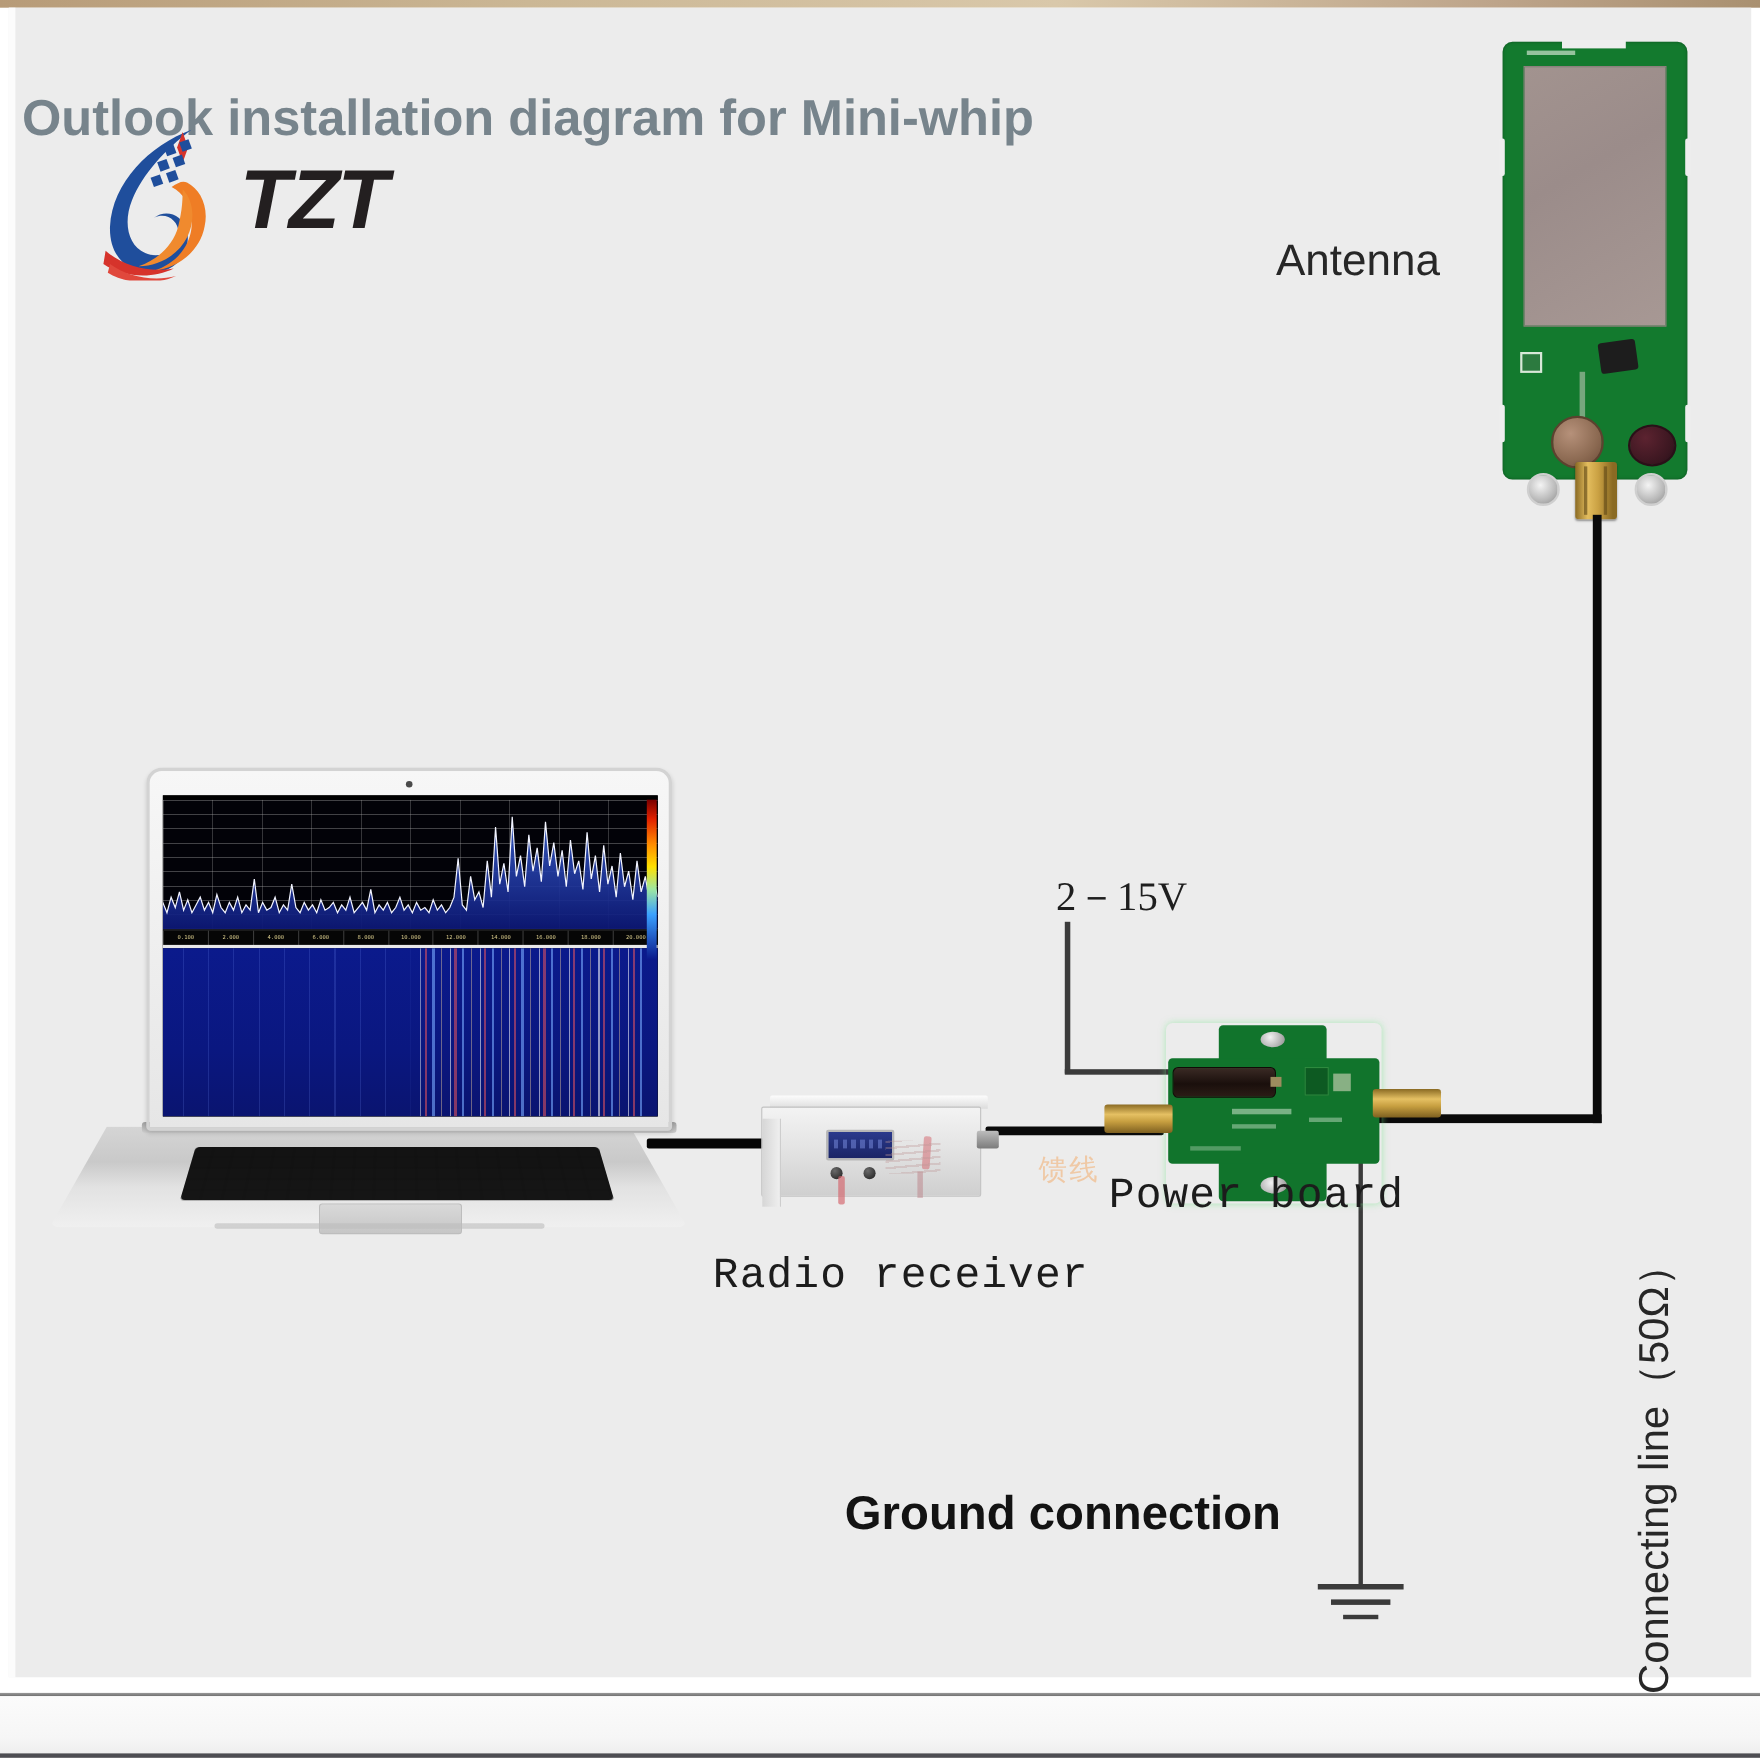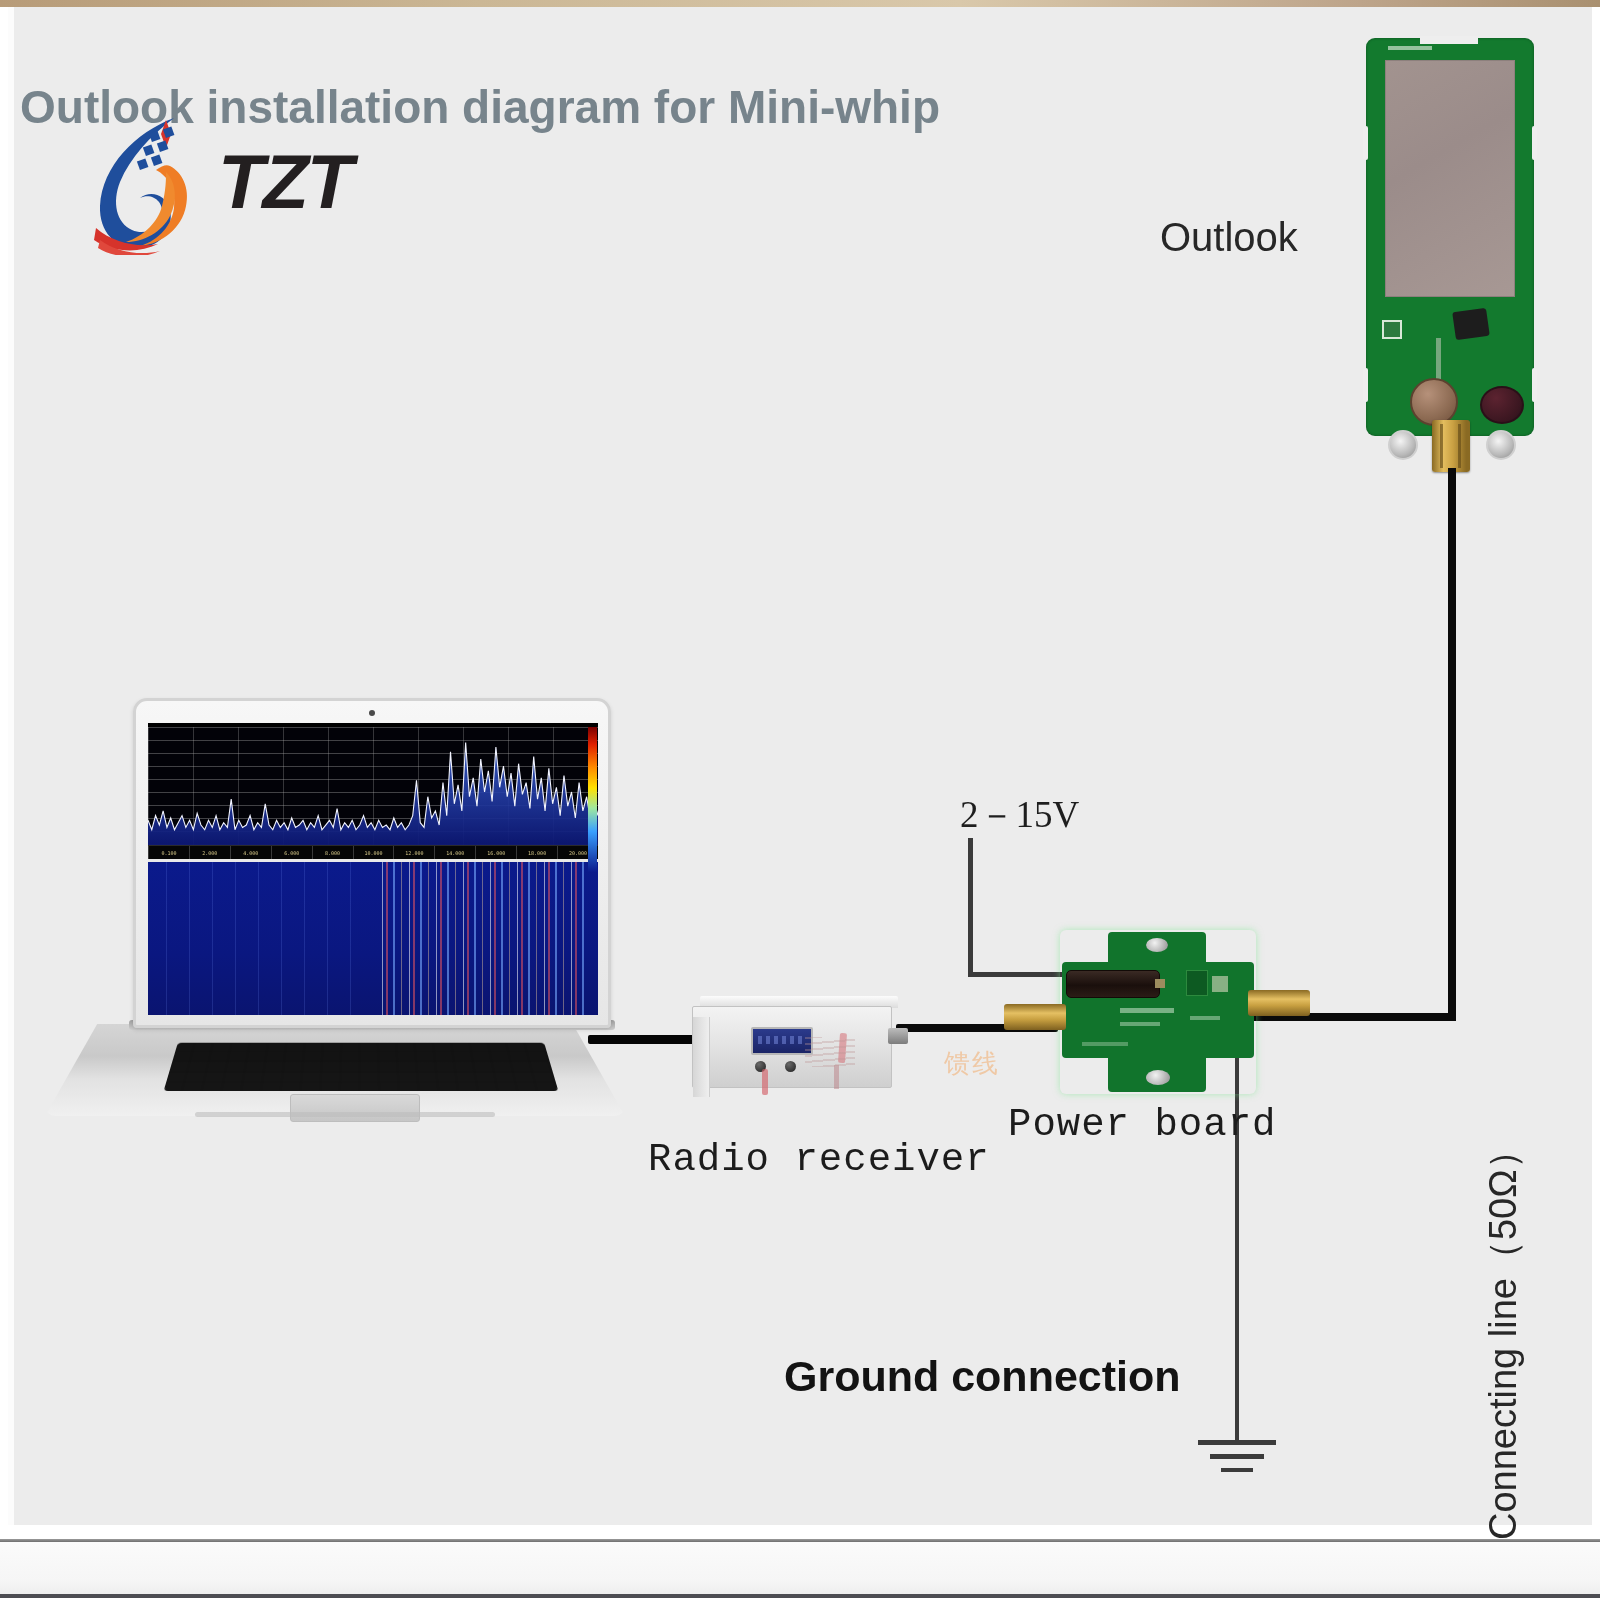--- a/index.html
+++ b/index.html
@@ -30,23 +30,23 @@
     font-style:italic;color:#231f20;font-family:"Liberation Sans",sans-serif;letter-spacing:-2px;text-align:right;}
 
   
   .lbl{position:absolute;color:#2b2b2b;white-space:nowrap;}
   .lbl-antenna{left:1160px;top:215px;font-size:40px;font-family:"Liberation Sans",sans-serif;color:#272727;}
   .lbl-conn{left:1472px;top:505px;font-size:38px;font-family:"Liberation Sans",sans-serif;color:#272727;
     transform-origin:0 0;transform:rotate(-90deg) translate(-100%,0);
     width:520px;text-align:left;}
   .lbl-conn-wrap{position:absolute;left:1478px;top:1020px;height:520px;}
   .lbl-volt{left:960px;top:790px;font-size:37px;font-family:"Liberation Serif",serif;color:#1e1e1e;}
-  .lbl-power{left:1008px;top:1103px;font-size:39px;font-family:"Liberation Mono",monospace;color:#1c1c1c;letter-spacing:1px;}
+  .lbl-power{left:1008px;top:1065px;font-size:39px;font-family:"Liberation Mono",monospace;color:#1c1c1c;letter-spacing:1px;}
   .lbl-radio{left:648px;top:1138px;font-size:39px;font-family:"Liberation Mono",monospace;color:#1c1c1c;letter-spacing:1px;}
-  .lbl-ground{left:768px;top:1352px;font-size:43px;font-weight:bold;font-family:"Liberation Sans",sans-serif;color:#131313;margin-left:16px;}
+  .lbl-ground{left:768px;top:1352px;font-size:43px;font-weight:bold;font-family:"Liberation Sans",sans-serif;color:#131313;}
   .lbl-feed{left:944px;top:1046px;font-size:26px;color:#f0c39a;font-family:"Liberation Sans",sans-serif;
     letter-spacing:2px;opacity:.85;}
 
   
   .wire{position:absolute;background:#000;}
   .wire-thin{position:absolute;background:#3a3a3a;}
 
   
   .w-lap-rx{left:588px;top:1035px;width:114px;height:9px;background:#050505;border-radius:2px;}
   
@@ -237,21 +237,21 @@
       <div class="ant-sq"></div>
       <div class="ant-chip"></div>
       <div class="ant-trace"></div>
       <div class="ant-cap-brown"></div>
       <div class="ant-cap-dark"></div>
       <div class="ant-hole-l"></div>
       <div class="ant-hole-r"></div>
     </div>
   </div>
   <div class="ant-sma"></div>
-  <div class="lbl lbl-antenna">Outlook</div>
+  <div class="lbl lbl-antenna">Antenna</div>
 
   <div class="wire w-up"></div>
   <div class="wire w-pb-right"></div>
   <div class="wire w-rx-pb"></div>
   <div class="wire w-lap-rx"></div>
   <div class="wire-thin w-gnd"></div>
   <div class="wire-thin w-v-vert"></div>
   <div class="wire-thin w-v-horiz"></div>
 
   <div class="lbl lbl-feed">馈线</div>

